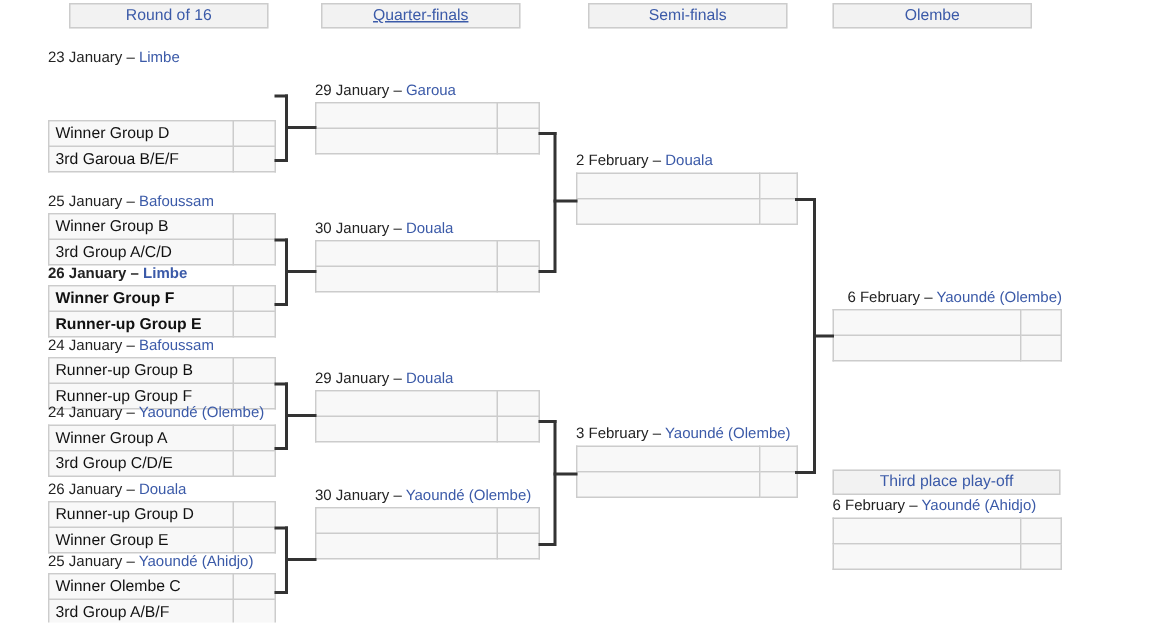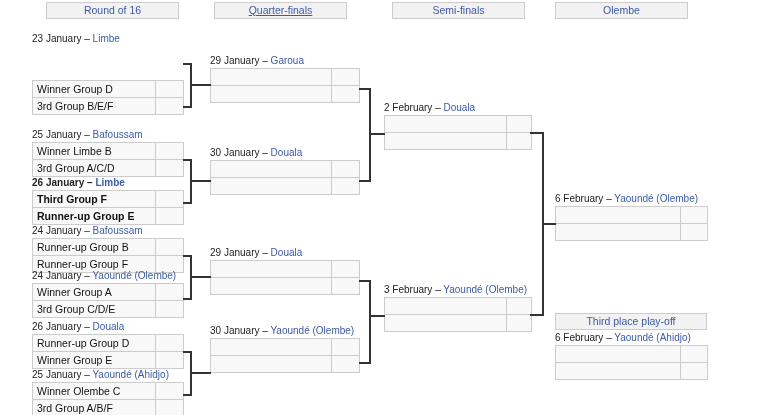--- a/index.html
+++ b/index.html
@@ -90,55 +90,55 @@
         <colgroup>
           <col style="width: 123px;">
           <col style="width: 28px;">
         </colgroup>
         <tbody>
           <tr>
             <td class="team">Winner Group D</td>
             <td class="score"></td>
           </tr>
           <tr>
-            <td class="team">3rd Group B/E/F</td>
+            <td class="team">3rd Garoua B/E/F</td>
             <td class="score"></td>
           </tr>
         </tbody>
       </table>
     </div>
     <div class="match" style="left: 14px; top: 128px;">
       <div class="match-date"><span>25 January</span><span> – </span><span class="venue">Bafoussam</span></div>
       <table class="match-table" style="width: 151px;">
         <colgroup>
           <col style="width: 123px;">
           <col style="width: 28px;">
         </colgroup>
         <tbody>
           <tr>
-            <td class="team">Winner Limbe B</td>
+            <td class="team">Winner Group B</td>
             <td class="score"></td>
           </tr>
           <tr>
             <td class="team">3rd Group A/C/D</td>
             <td class="score"></td>
           </tr>
         </tbody>
       </table>
     </div>
     <div class="match" style="left: 14px; top: 176px; font-weight: bold;">
       <div class="match-date"><span>26 January</span><span> – </span><span class="venue">Limbe</span></div>
       <table class="match-table" style="width: 151px;">
         <colgroup>
           <col style="width: 123px;">
           <col style="width: 28px;">
         </colgroup>
         <tbody>
           <tr>
-            <td class="team">Third Group F</td>
+            <td class="team">Winner Group F</td>
             <td class="score"></td>
           </tr>
           <tr>
             <td class="team">Runner-up Group E</td>
             <td class="score"></td>
           </tr>
         </tbody>
       </table>
     </div>
     <div class="match" style="left: 14px; top: 224px;">
@@ -324,21 +324,21 @@
             <td class="team"></td>
             <td class="score"></td>
           </tr>
           <tr>
             <td class="team"></td>
             <td class="score"></td>
           </tr>
         </tbody>
       </table>
     </div>
-    <div class="match" style="left: 537px; top: 192px;">
+    <div class="match" style="left: 537px; top: 192px; text-align: right;">
       <div class="match-date"><span>6 February</span><span> – </span><span class="venue">Yaoundé (Olembe)</span></div>
       <table class="match-table" style="width: 152px;">
         <colgroup>
           <col style="width: 125px;">
           <col style="width: 27px;">
         </colgroup>
         <tbody>
           <tr>
             <td class="team"></td>
             <td class="score"></td>

